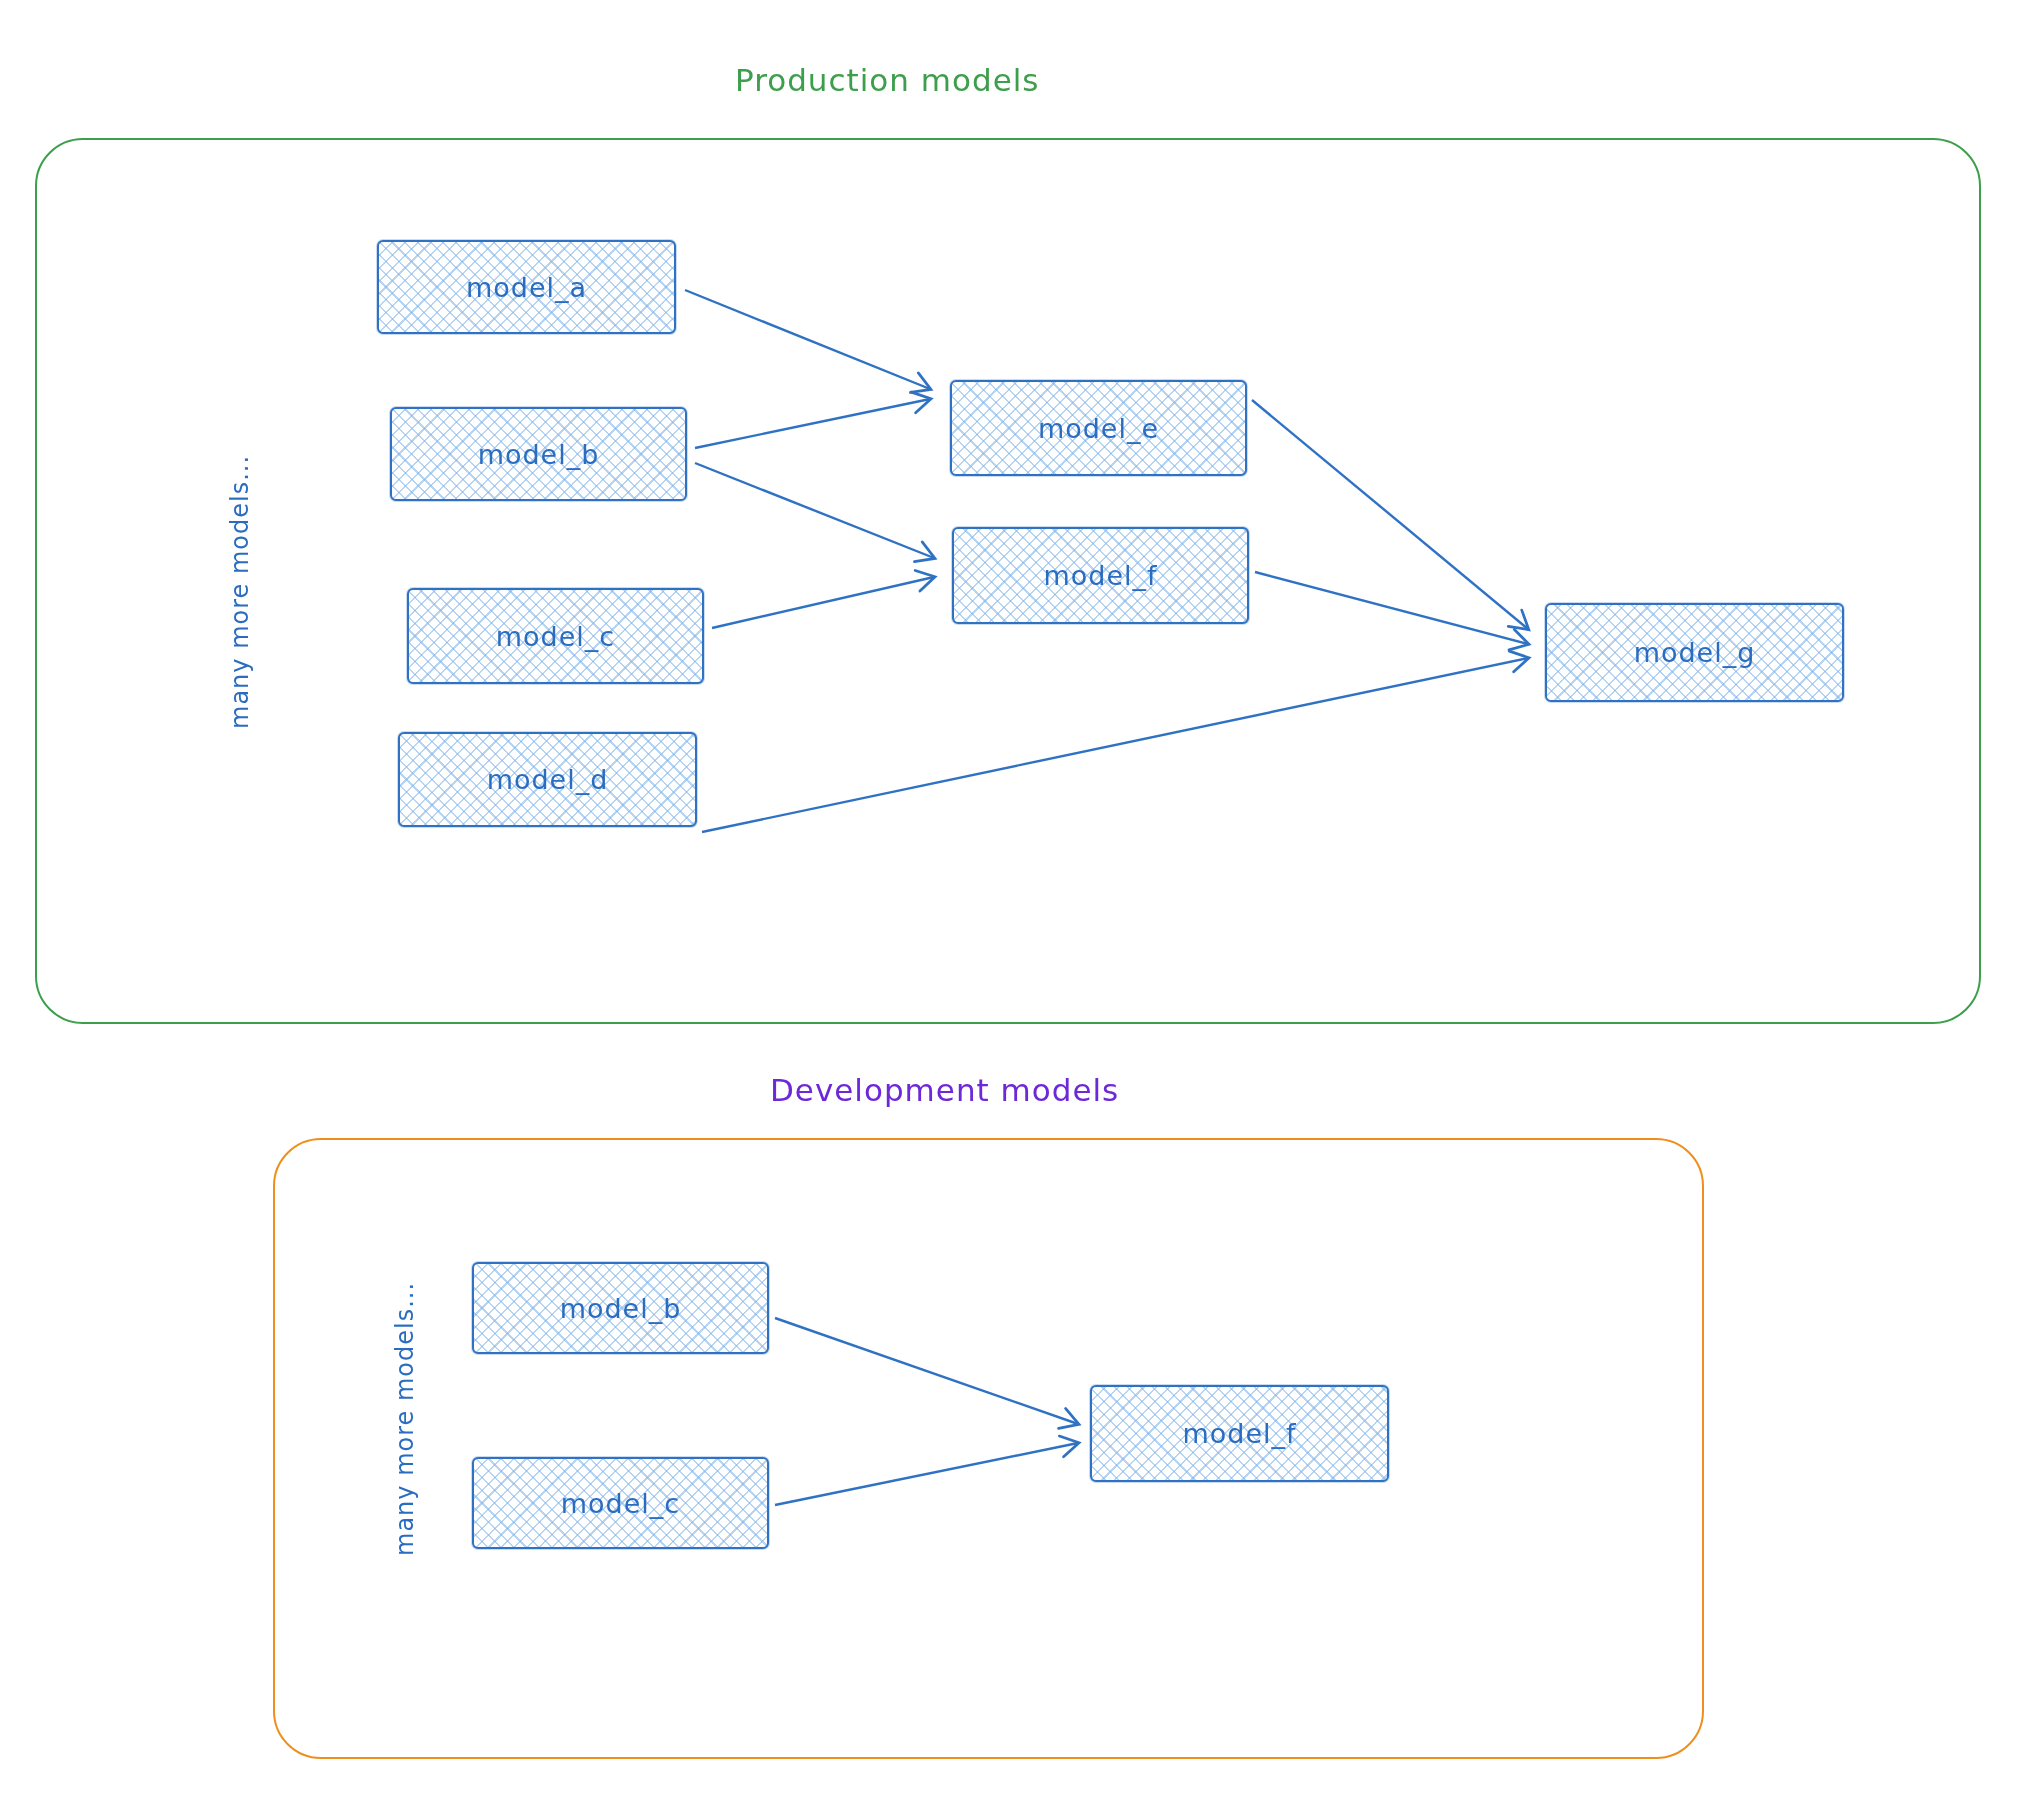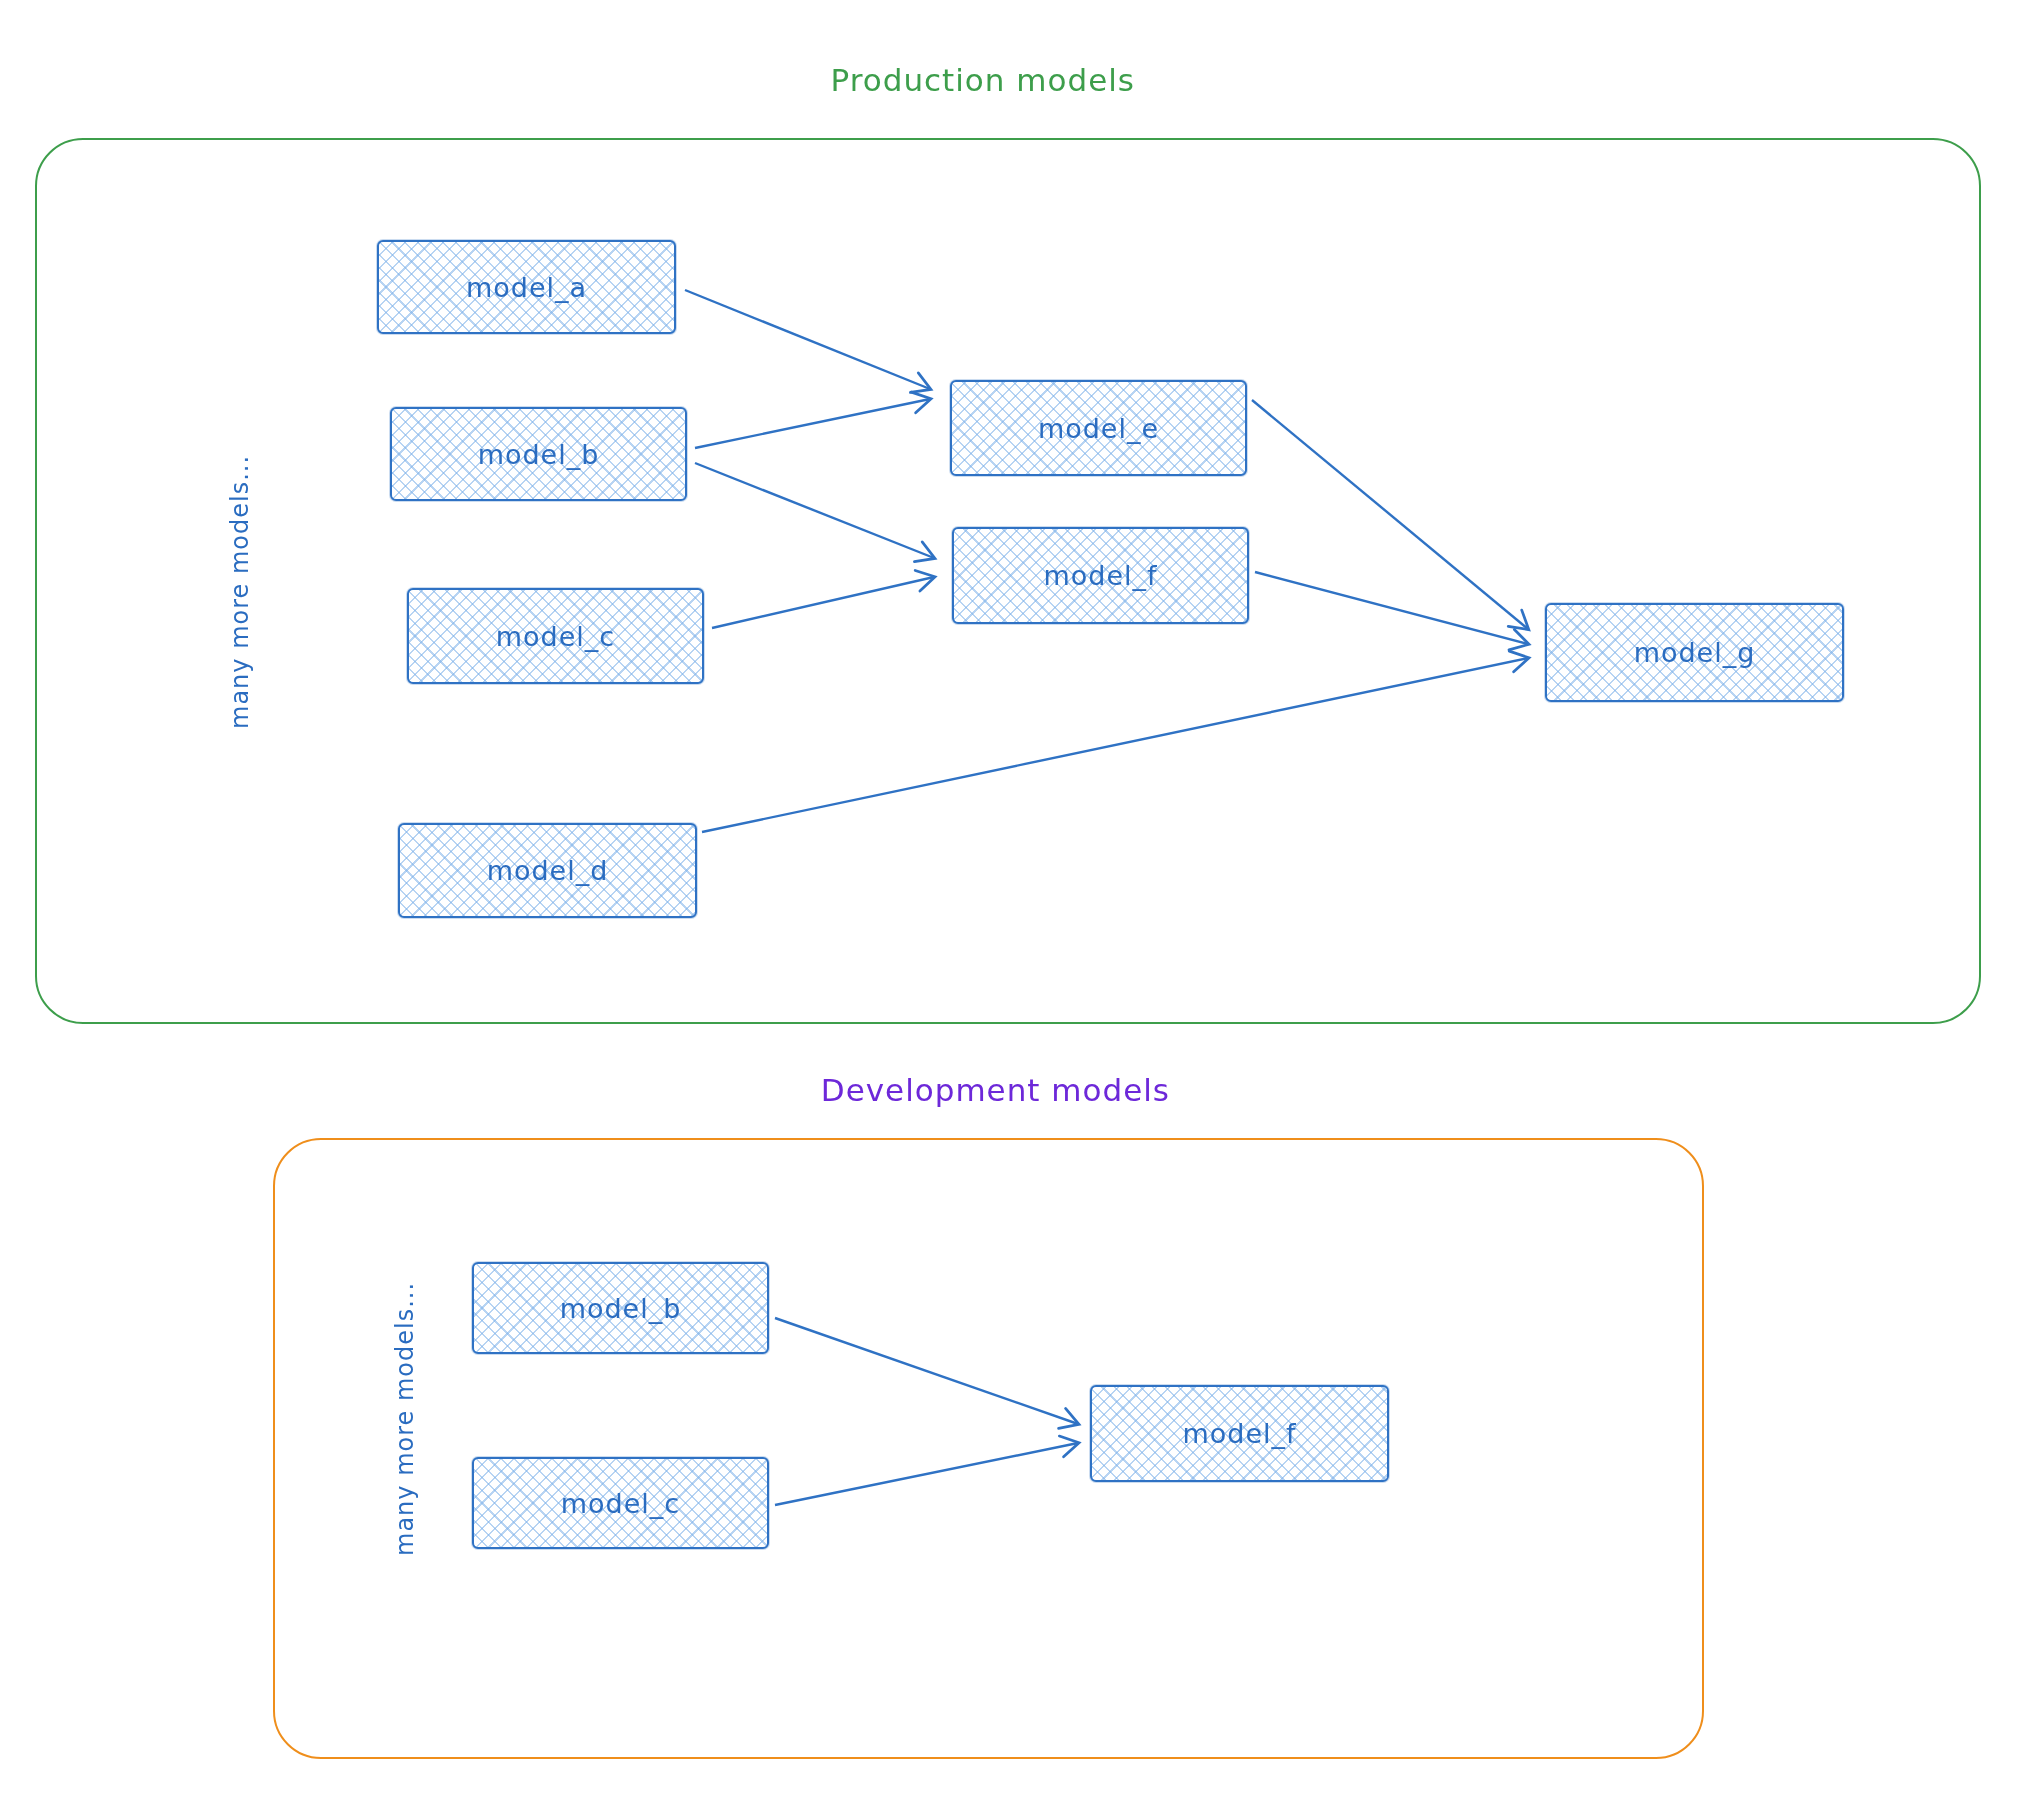--- a/index.html
+++ b/index.html
@@ -7,21 +7,21 @@
     position: relative;
     width: 2024px;
     height: 1818px;
     background: #ffffff;
     overflow: hidden;
     font-family: "DejaVu Sans", "Liberation Sans", sans-serif;
   }
 
   .section-title {
     position: absolute;
-    text-align: right;
+    text-align: left;
     font-size: 31px;
     letter-spacing: 1px;
     font-weight: 500;
   }
   .title-production { left: 735px; top: 62px; width: 400px; color: #3d9e4b; }
   .title-development { left: 770px; top: 1072px; width: 400px; color: #6d28d9; }
 
   .container-box {
     position: absolute;
     border-radius: 48px;
@@ -95,21 +95,21 @@
   </div>
 
   <div class="node" style="left:390px; top:407px; width:293px; height:90px;">
     <span class="node-label">model_b</span>
   </div>
 
   <div class="node" style="left:407px; top:588px; width:293px; height:92px;">
     <span class="node-label">model_c</span>
   </div>
 
-  <div class="node" style="left:398px; top:823px; width:295px; height:91px;text-align:center;">
+  <div class="node" style="left:398px; top:732px; width:295px; height:91px;text-align:center;">
     <span class="node-label">model_d</span>
   </div>
 
   <div class="node" style="left:950px; top:348px; width:293px; height:92px;margin-top:32px;">
     <span class="node-label">model_e</span>
   </div>
 
   <div class="node" style="left:952px; top:527px; width:293px; height:93px;">
     <span class="node-label">model_f</span>
   </div>

